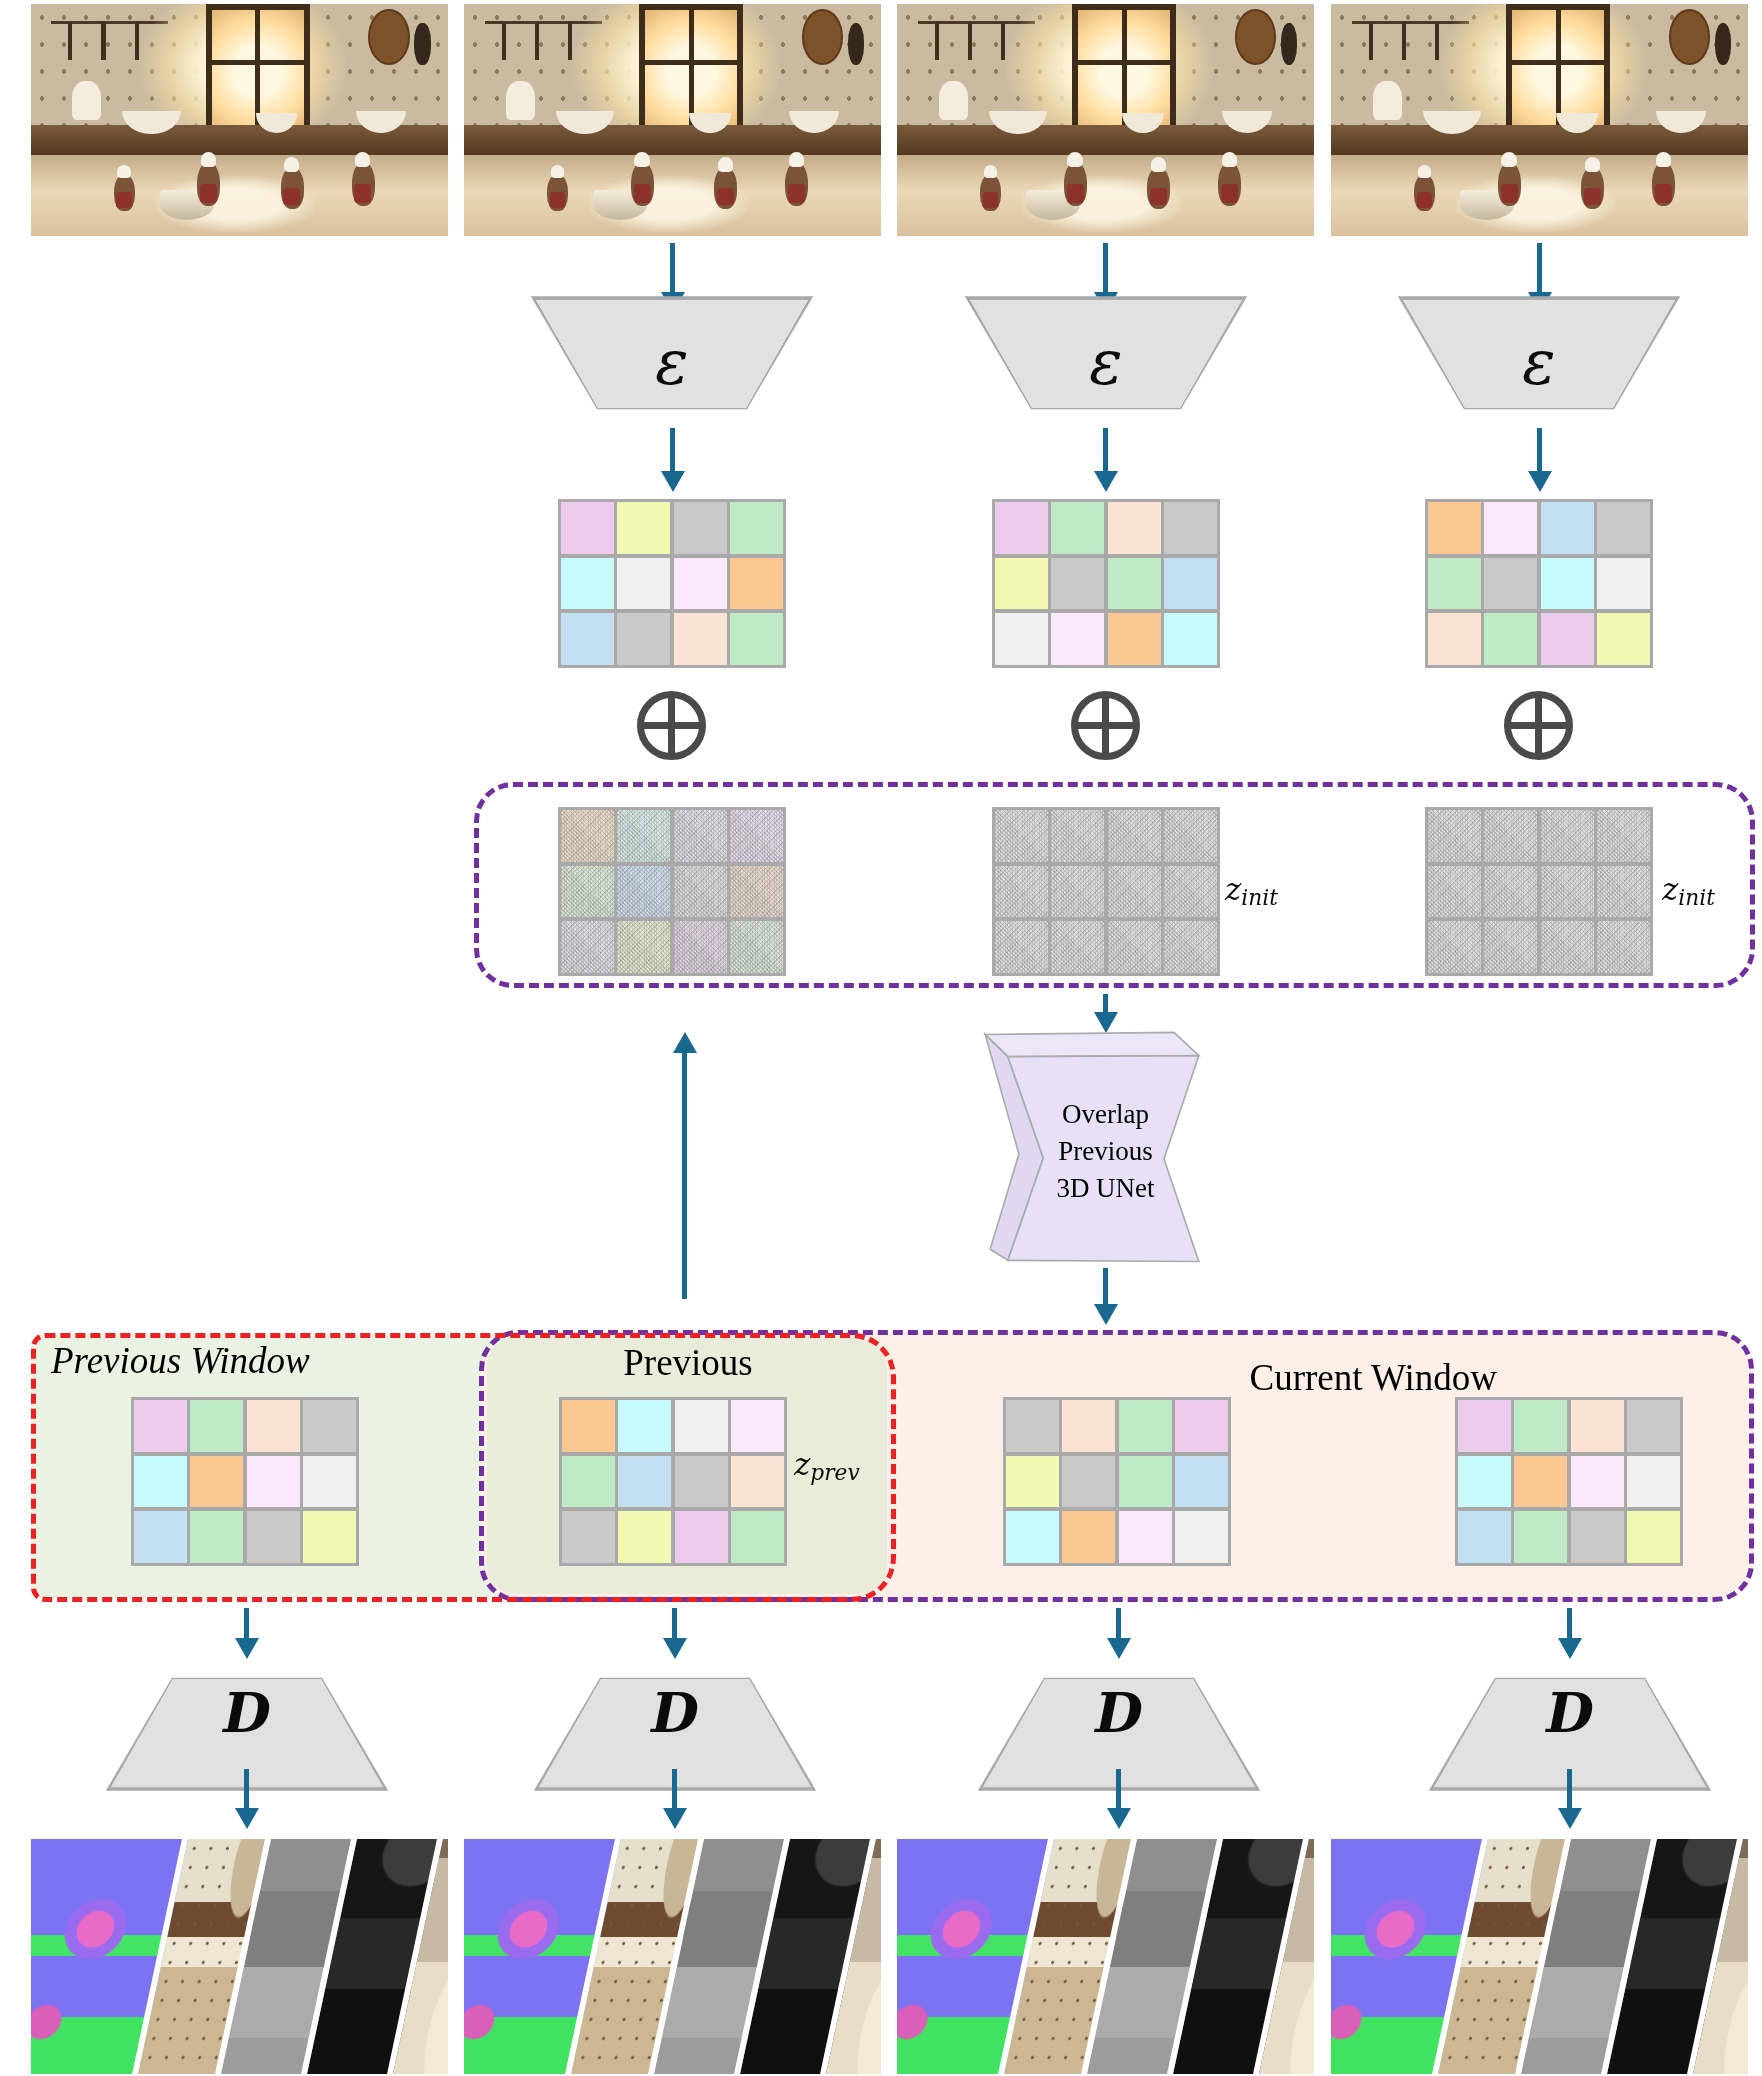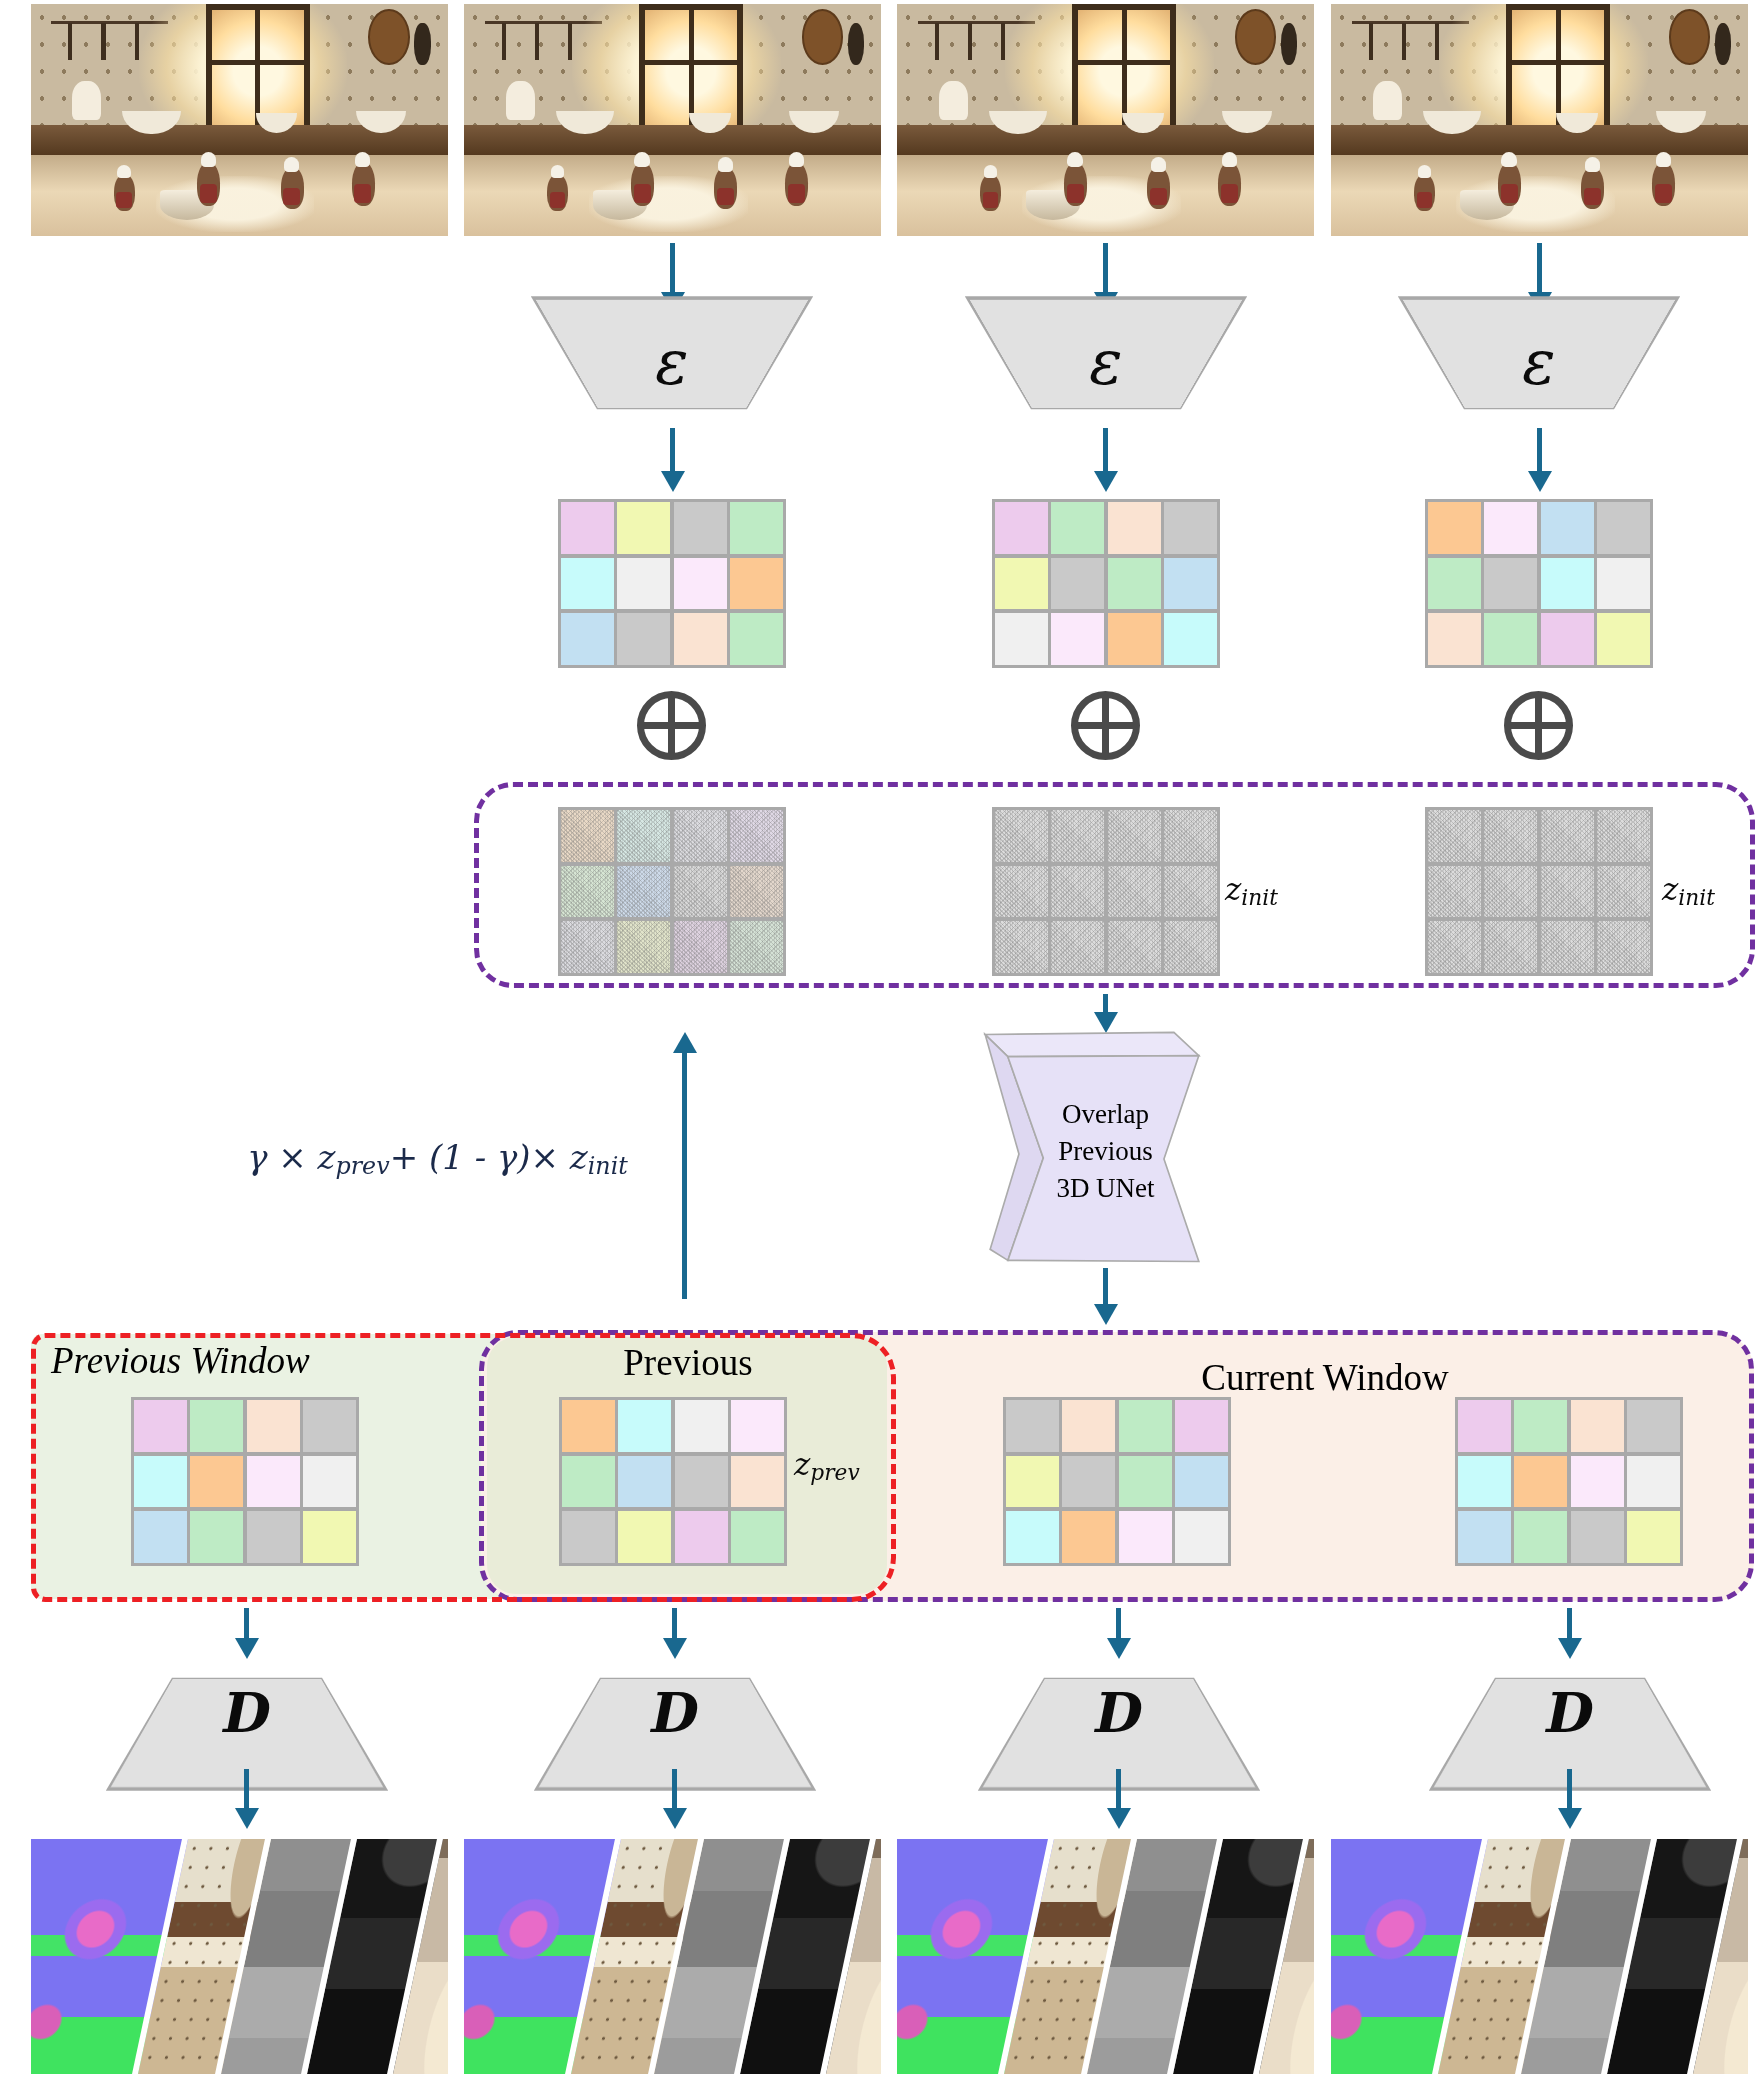--- a/index.html
+++ b/index.html
@@ -342,33 +342,32 @@
     <polygon points="48,50 393,48 330,235 393,420 48,418 112,233" style="fill:var(--unet_front,#E6E1F7);stroke:var(--unet_stroke,#ABABAB);stroke-width:3"></polygon>
   </svg>
   <div class="unet-text" style="left:1014px;top:1096px;width:183px;">
     <div>Overlap</div>
     <div>Previous</div>
     <div>3D UNet</div>
   </div>
 
   <div class="arrow down" style="left:1103px;top:1268px;height:37px;"></div>
 
-  <div class="formula" style="left:216px;top:1137px;width:443px;text-align:center;"><span>γ × z</span><span class="sub">prev</span><span>+ (1 - γ)× z</span><span class="sub">init</span></div>
   <div class="arrow up" style="left:682px;top:1052px;height:247px;"></div>
 
   <div class="fill" style="left:30.5px;top:1334px;width:863px;height:265px;background:var(--prev_fill,#EAF2E3);border-radius:11px 39px 39px 11px;"></div>
   <div class="fill" style="left:481px;top:1332px;width:1273px;height:269px;background:var(--current_fill,#FBEFE7);border-radius:39px;"></div>
   <div class="fill" style="left:487px;top:1337px;width:400px;height:257px;background:var(--overlap_fill,#E9ECD8);border-radius:29px;"></div>
 
   <div class="dashpurple" style="left:479px;top:1330px;width:1275px;height:272px;"></div>
   <div class="dashred" style="left:30.5px;top:1333px;width:865px;height:269px;"></div>
 
   <div class="wtitle" style="left:51px;top:1339px;font-style:italic;">Previous Window</div>
   <div class="wtitle" style="left:577px;top:1341px;width:222px;text-align:center;">Previous</div>
-  <div class="wtitle" style="left:1153px;top:1356px;width:344px;text-align:center;">Current Window</div>
+  <div class="wtitle" style="left:1153px;top:1356px;width:344px;text-align:right;">Current Window</div>
 
   <div class="lgrid" style="left:131px;top:1397px;">
       <div class="cell" style="background-color: rgb(237, 203, 237);"></div>
       <div class="cell" style="background-color: rgb(190, 235, 197);"></div>
       <div class="cell" style="background-color: rgb(250, 227, 210);"></div>
       <div class="cell" style="background-color: rgb(201, 201, 201);"></div>
       <div class="cell" style="background-color: rgb(199, 251, 251);"></div>
       <div class="cell" style="background-color: rgb(252, 200, 146);"></div>
       <div class="cell" style="background-color: rgb(251, 233, 251);"></div>
       <div class="cell" style="background-color: rgb(240, 240, 240);"></div>

